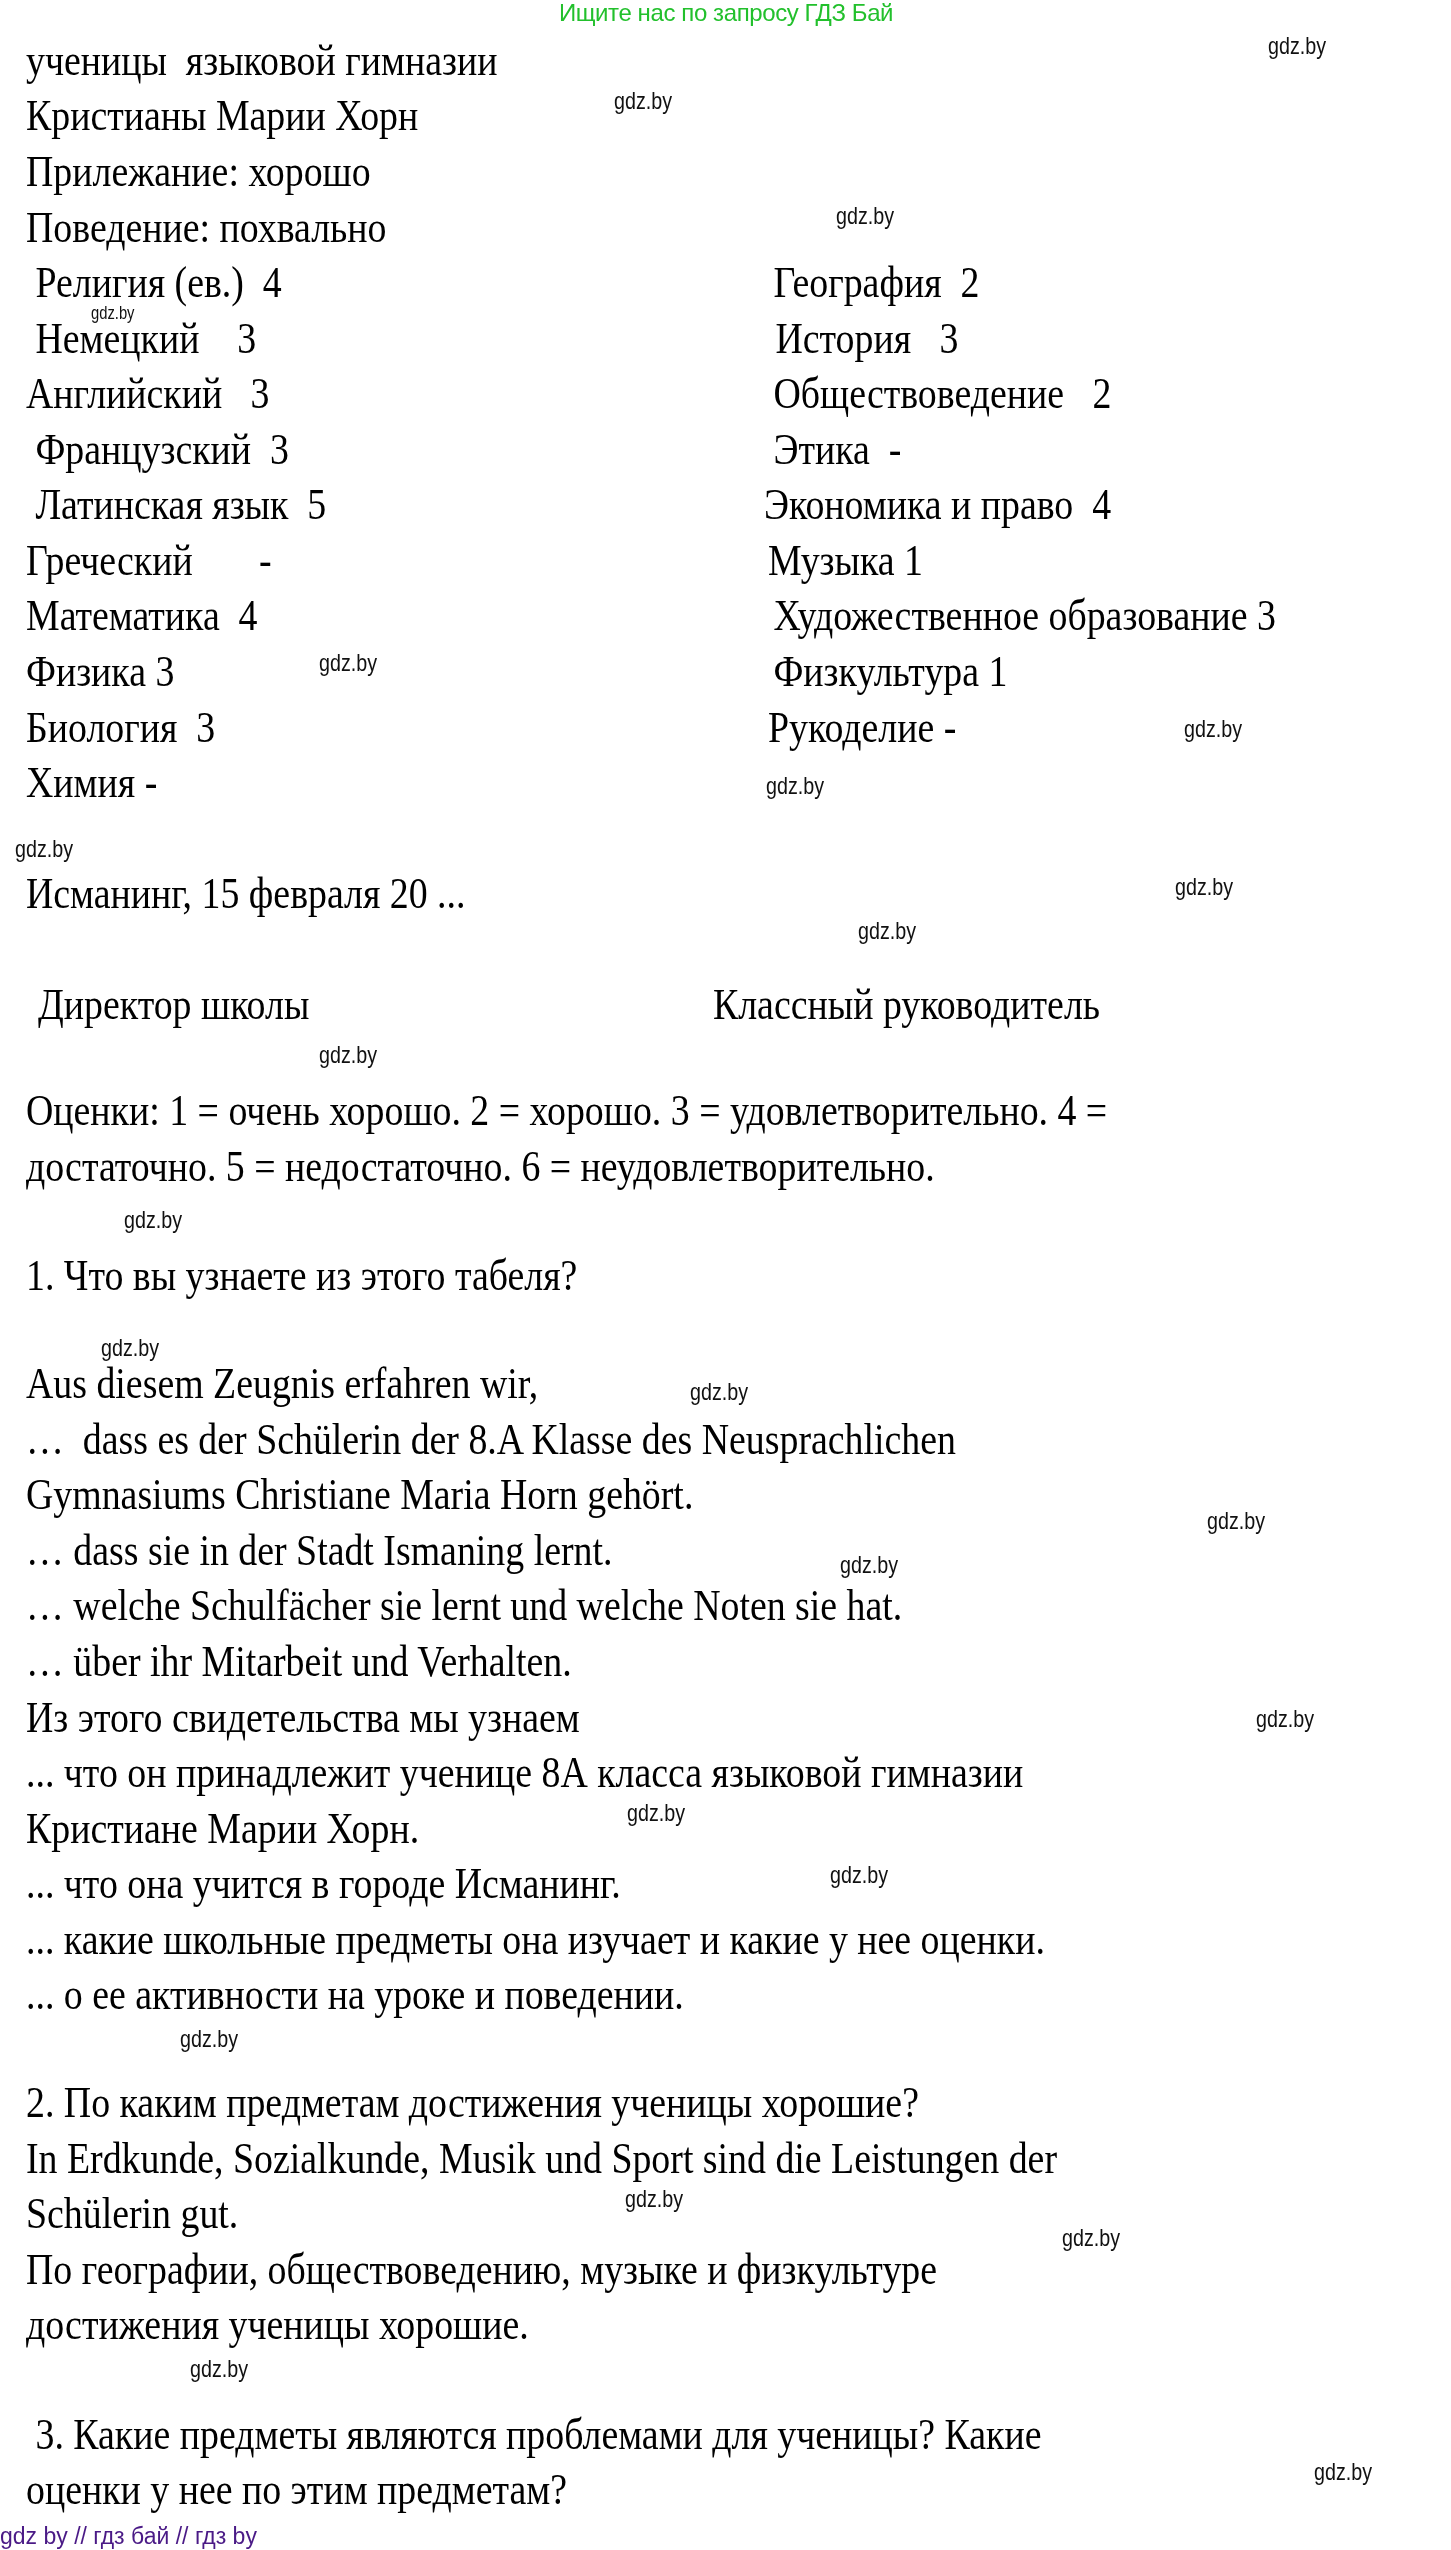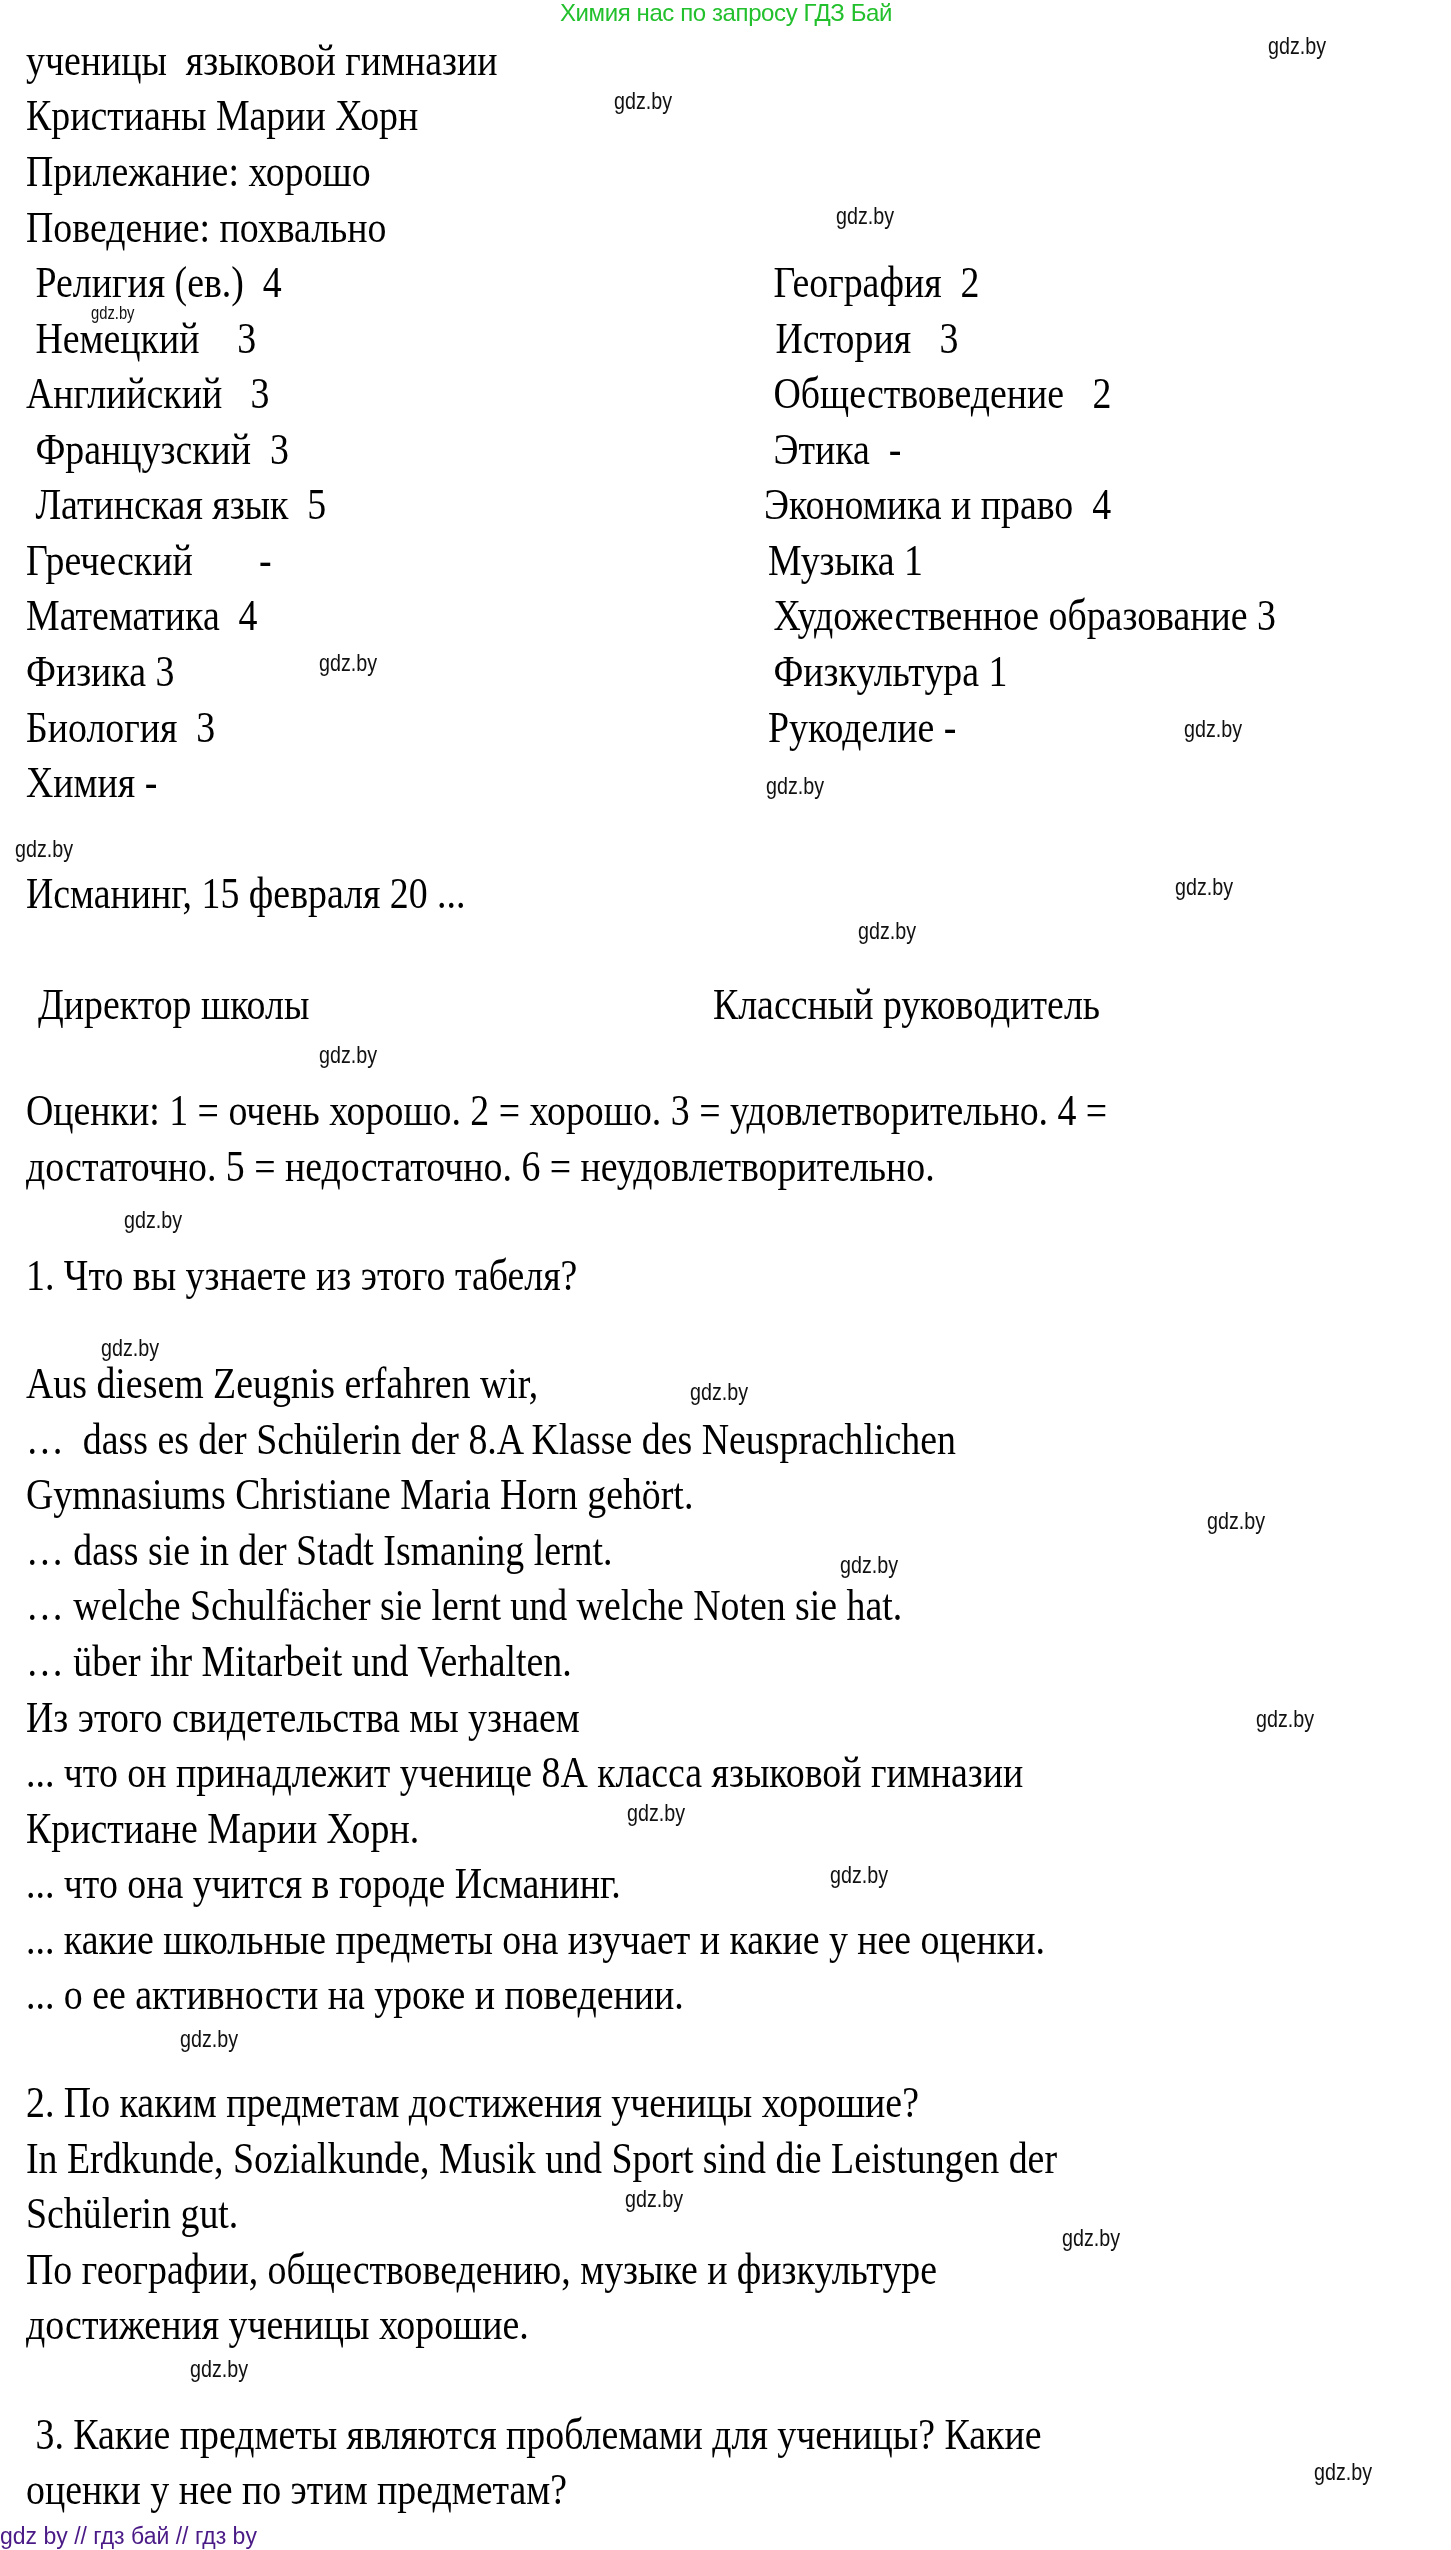--- a/index.html
+++ b/index.html
@@ -26,21 +26,21 @@
   .wm.small { font-size: 18px; line-height: 19.6px; }
   .footer {
     position: absolute; left: 0; width: 1452px; top: 2523px; height: 28px;
     text-align: left; font-family: Liberation Sans, sans-serif;
     font-size: 23px; line-height: 26px; color: #4a1a86;
   }
 </style>
 </head>
 <body>
 
-<div class="banner">Химия нас по запросу ГДЗ Бай</div>
+<div class="banner">Ищите нас по запросу ГДЗ Бай</div>
 
 <div class="line" style="left:26px;top:36px;">ученицы  языковой гимназии</div>
 <div class="line" style="left:26px;top:91px;">Кристианы Марии Хорн</div>
 <div class="line" style="left:26px;top:147px;">Прилежание: хорошо</div>
 <div class="line" style="left:26px;top:203px;">Поведение: похвально</div>
 
 <div class="line" style="left:26px;top:258px;"> Религия (ев.)  4</div>
 <div class="line" style="left:26px;top:314px;"> Немецкий    3</div>
 <div class="line" style="left:26px;top:369px;">Английский   3</div>
 <div class="line" style="left:26px;top:425px;"> Французский  3</div>

